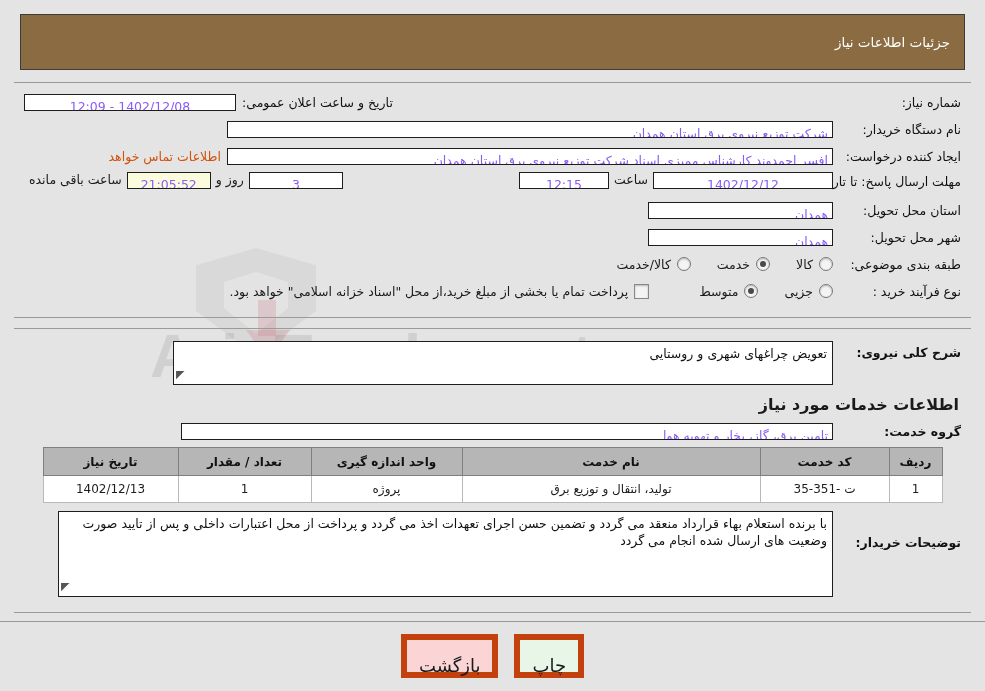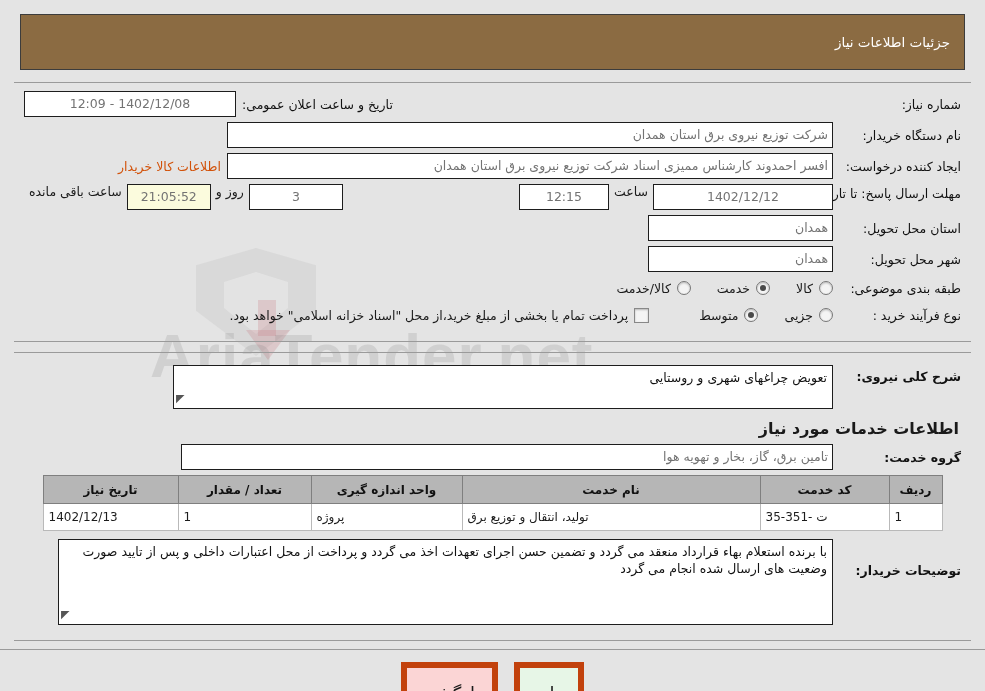--- a/index.html
+++ b/index.html
@@ -123,26 +123,26 @@
     padding-right: 0;
     padding-left: 8px;
     flex: 0 0 120px;
   }
   .lbl-bold { font-weight: bold; }
   .lbl-2line { line-height: 15px; }
 
   .fld {
     border: 1px solid #1d1d1d;
     background: #ffffff;
-    height: 26px;
+    height: 17px;
     line-height: 21px;
     box-sizing: border-box;
     font-size: 12.5px;
     padding: 1px 4px;
-    color: #737373;
+    color: #8b5cf6;
     overflow: hidden;
     white-space: nowrap;
     text-align: right;
   }
   .fld.center { text-align: center; }
   .fld.yellow { background: #fbfbdd; }
 
   .link-orange {
     color: #d2520a;
     font-size: 12.5px;
@@ -240,21 +240,21 @@
     border: 1px solid #7f7f7f;
     height: 27px;
     font-weight: bold;
     color: #111;
     font-size: 12px;
     padding: 0 5px;
   }
   table.items td {
     border: 1px solid #b9b9b9;
     height: 26px;
-    text-align: left;
+    text-align: center;
     color: #1c1c1c;
     background: #fff;
     padding: 0 5px;
   }
 
   .bottom-bar {
     margin-top: 8px;
     border-top: 1px solid #9a9a9a;
     padding-top: 12px;
     display: flex;
@@ -302,21 +302,21 @@
     </div>
 
     <div class="row">
       <span class="lbl lbl-right">نام دستگاه خریدار:</span>
       <div class="fld" style="width:606px;">شرکت توزیع نیروی برق استان همدان</div>
     </div>
 
     <div class="row">
       <span class="lbl lbl-right">ایجاد کننده درخواست:</span>
       <div class="fld" style="width:606px;">افسر احمدوند کارشناس ممیزی اسناد شرکت توزیع نیروی برق استان همدان</div>
-      <span class="link-orange">اطلاعات کالا خریدار</span>
+      <span class="link-orange">اطلاعات تماس خواهد</span>
     </div>
 
     <div class="row" style="align-items:flex-start;">
       <span class="lbl lbl-right lbl-2line" style="padding-top:2px;">مهلت ارسال پاسخ: تا تاریخ:</span>
       <div class="fld center" style="width:180px;">1402/12/12</div>
       <span class="inline-txt">ساعت</span>
       <div class="fld center" style="width:90px;">12:15</div>
       <span class="spacer"></span>
       <div class="fld center" style="width:94px;">3</div>
       <span class="inline-txt">روز و</span>

